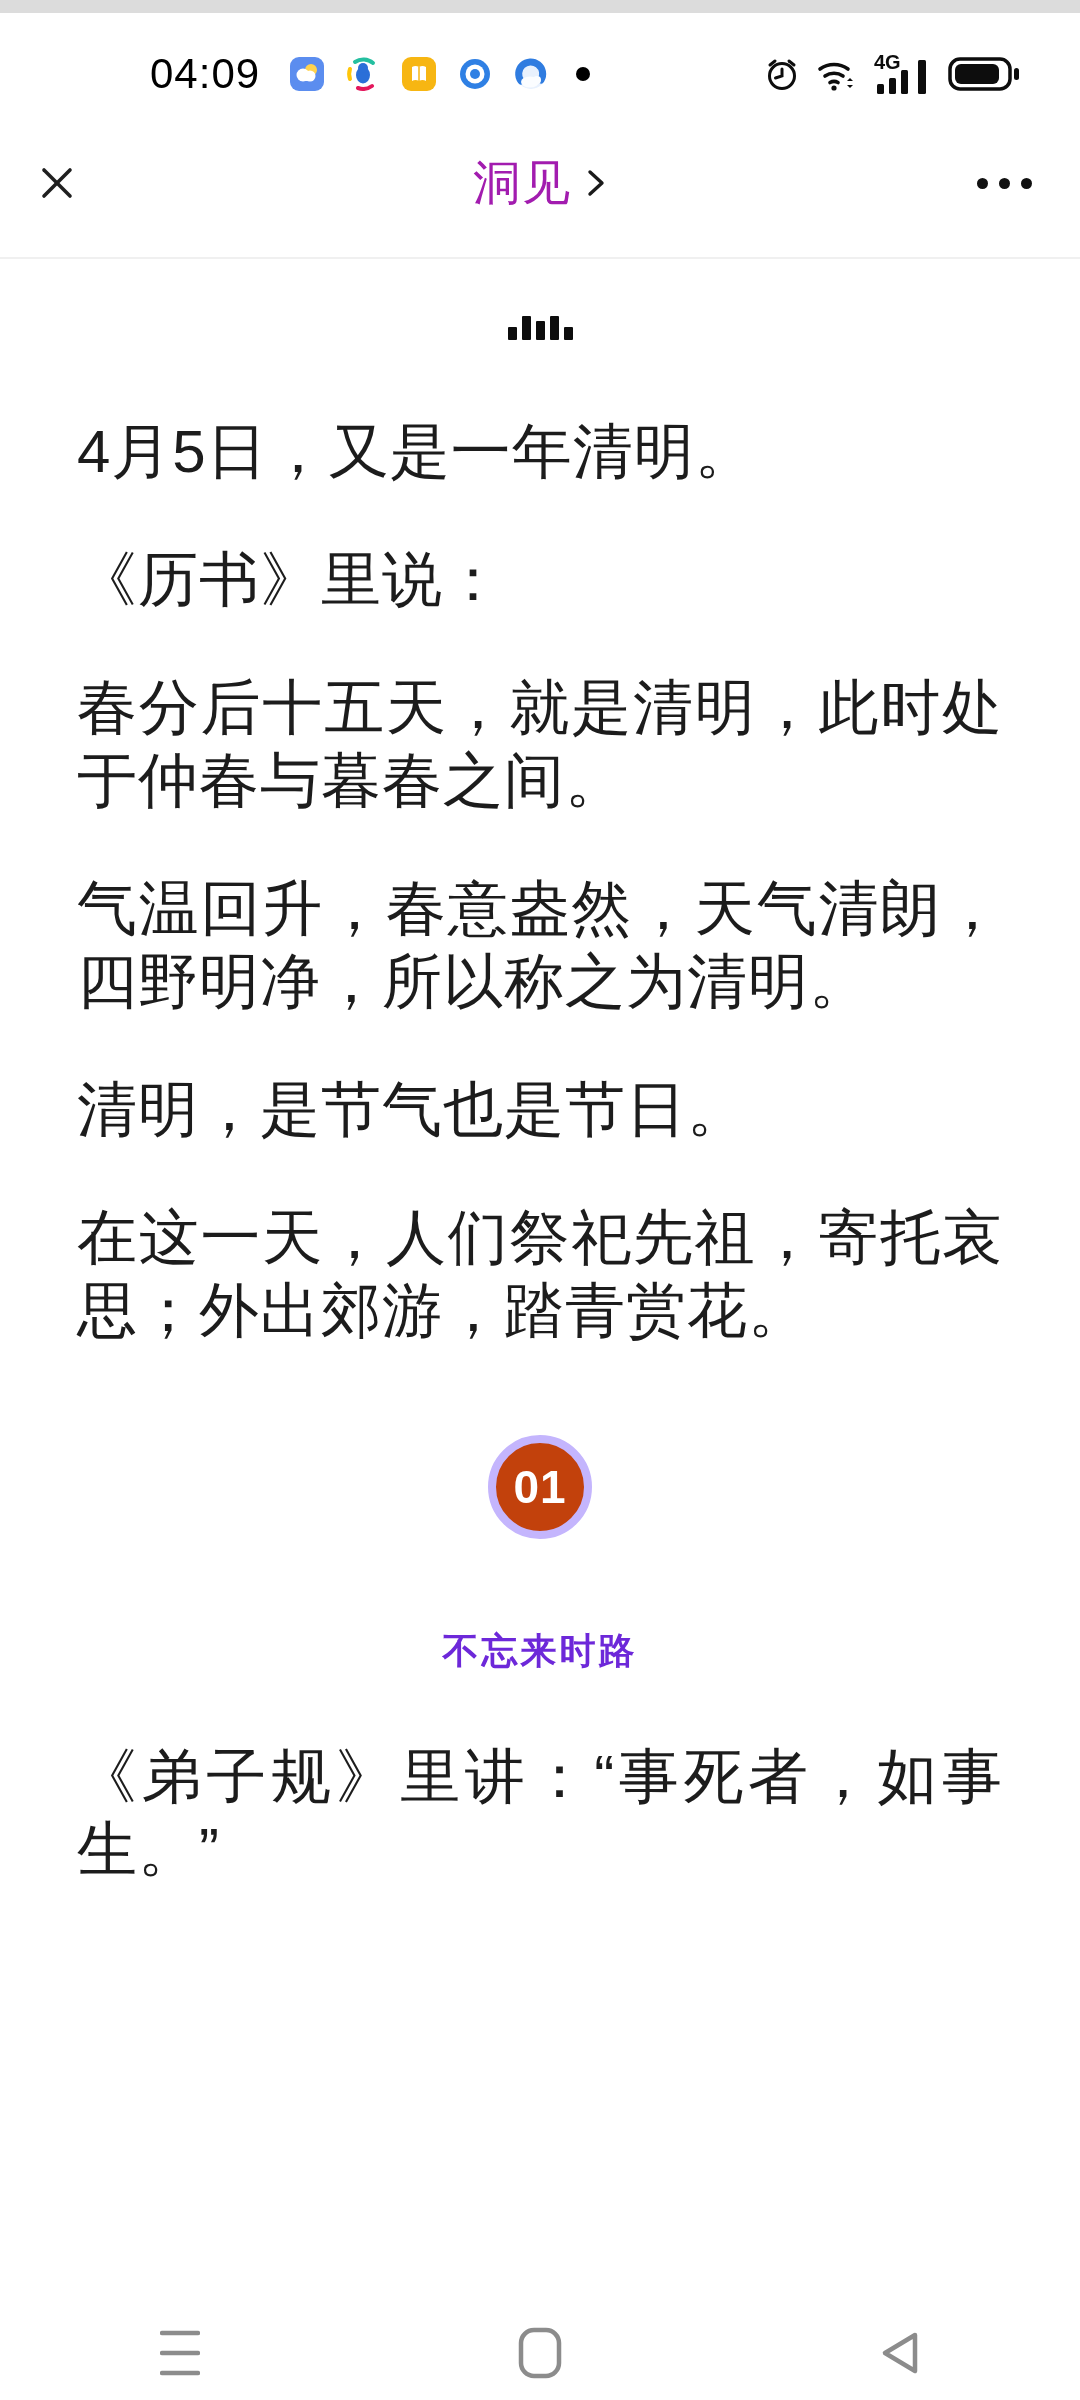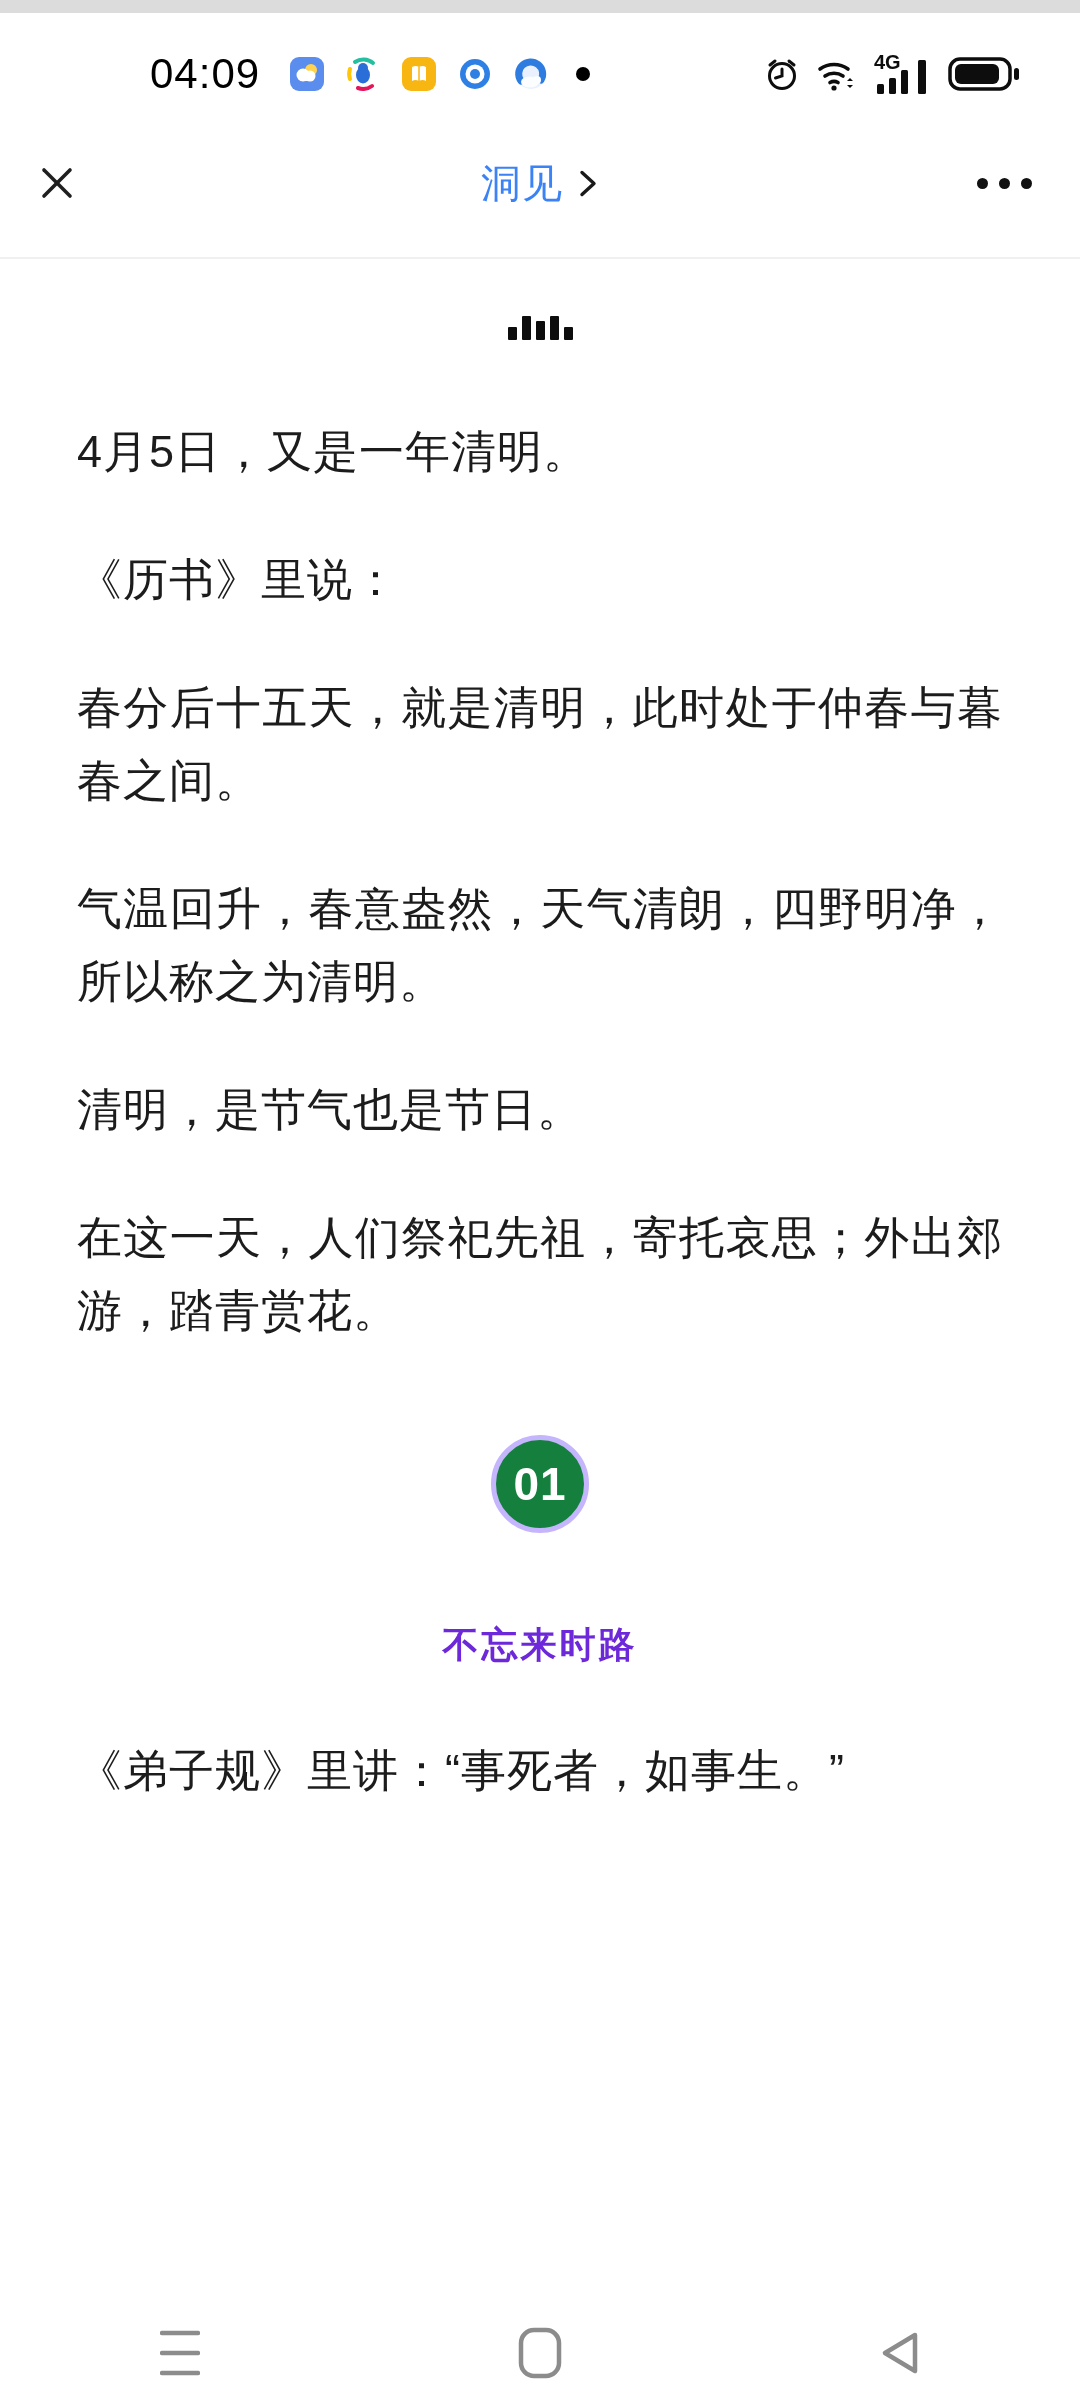--- a/index.html
+++ b/index.html
@@ -22,38 +22,38 @@
   
   .nav-bar{
     position:relative;height:150px;border-bottom:2px solid #f0f0f0;
     display:flex;align-items:center;padding:0 48px 0 34px;box-sizing:border-box;
   }
   .nav-close{width:46px;height:46px;cursor:pointer;}
   .nav-title-wrap{
     position:absolute;left:50%;top:50%;transform:translate(-50%,-50%);
     display:flex;align-items:center;gap:14px;cursor:pointer;
   }
-  .nav-title{font-size:40px;font-weight:500;color:#3b82f6;letter-spacing:1px;}
+  .nav-title{font-size:48px;font-weight:500;color:#a21caf;letter-spacing:1px;}
   .nav-more{margin-left:auto;display:flex;gap:11px;cursor:pointer;padding:10px 0;}
   .nav-more i{width:11px;height:11px;border-radius:50%;background:#111;}
   
   .content{padding:0 77px;box-sizing:border-box;}
   .audio-bars{
     margin:57px auto 0;width:70px;height:24px;
     display:flex;align-items:flex-end;gap:5px;justify-content:center;
   }
   .audio-bars i{width:9px;background:#0d0d0d;border-radius:1px;}
   .content p{
-    margin:55px 0;font-size:45px;line-height:73px;letter-spacing:1px;
+    margin:55px 0;font-size:60px;line-height:73px;letter-spacing:1px;
     text-align:justify;color:#1c1c1c;
   }
   .content p.first{margin-top:75px;}
   .section-badge{
     margin:88px auto 0;width:88px;height:88px;border-radius:50%;
-    background:#15803d;border:5px solid #c4b5fd;
+    background:#c2410c;border:8px solid #c4b5fd;
     display:flex;align-items:center;justify-content:center;
   }
   .section-badge span{color:#fff;font-size:46px;font-weight:700;letter-spacing:1px;}
   .section-title{
     margin:75px 0 0;text-align:center;font-size:36px;font-weight:700;
     letter-spacing:3px;color:#6d28d9;line-height:73px;
   }
   .closing{margin-top:53px !important;}
   
   .bottom-nav{

